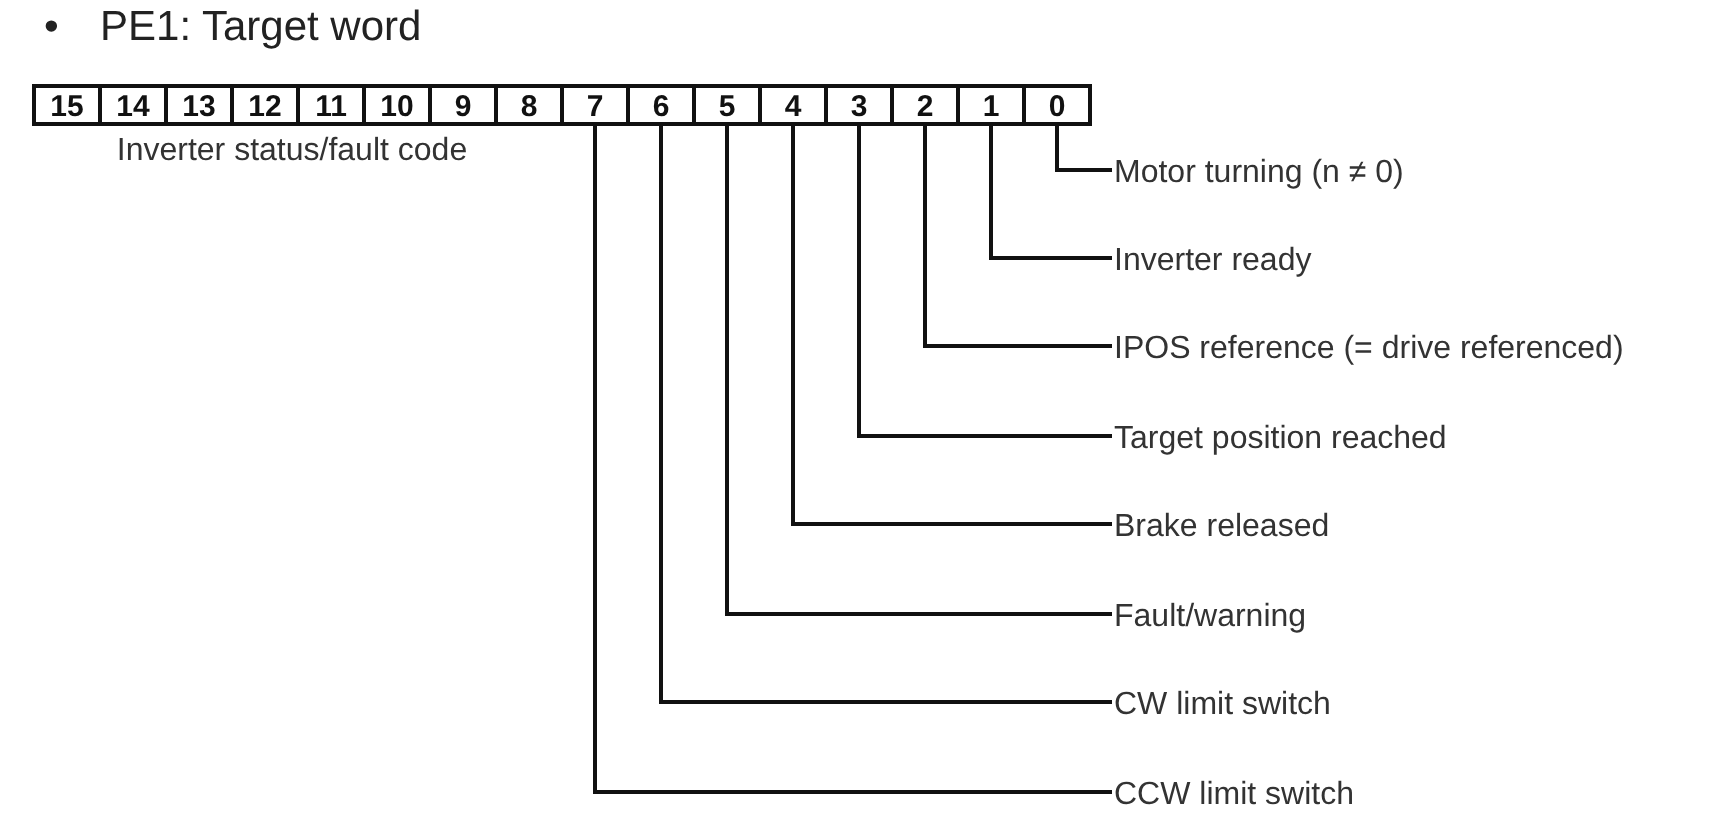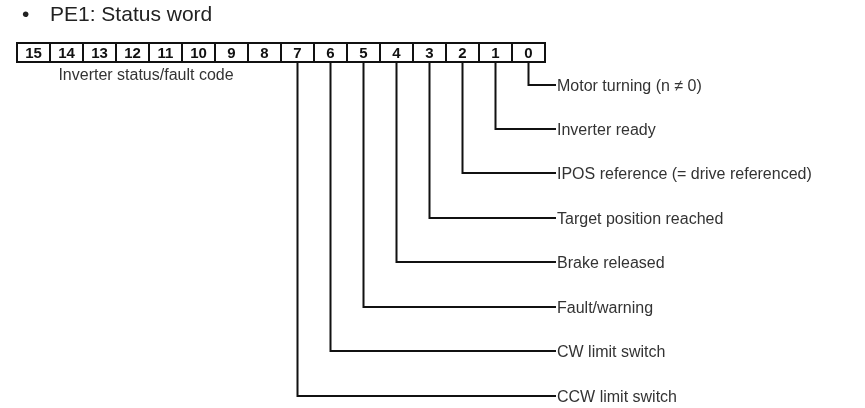--- a/index.html
+++ b/index.html
@@ -10,21 +10,21 @@
   svg{position:absolute;left:0;top:0;}
   .cell-text{font-family:"Liberation Sans",sans-serif;font-weight:bold;font-size:15px;fill:#111;}
   .lbl{font-family:"Liberation Sans",sans-serif;font-size:16px;fill:#333;}
   .grp{font-family:"Liberation Sans",sans-serif;font-size:16px;fill:#333;}
 </style>
 </head>
 <body>
 
 <div class="title">
   <span class="bullet">•</span>
-  <span class="txt">PE1: Status word</span>
+  <span class="txt">PE1: Target word</span>
 </div>
 
 <svg id="diagram" width="865" height="408" xmlns="http://www.w3.org/2000/svg">
     <rect x="17" y="43" width="528" height="19" fill="none" stroke="#111111" stroke-width="2"></rect>
     <text x="33.5" y="58" text-anchor="middle" class="cell-text">15</text>
     <line x1="50" y1="43" x2="50" y2="62" stroke="#111111" stroke-width="2"></line>
     <text x="66.5" y="58" text-anchor="middle" class="cell-text">14</text>
     <line x1="83" y1="43" x2="83" y2="62" stroke="#111111" stroke-width="2"></line>
     <text x="99.5" y="58" text-anchor="middle" class="cell-text">13</text>
     <line x1="116" y1="43" x2="116" y2="62" stroke="#111111" stroke-width="2"></line>

